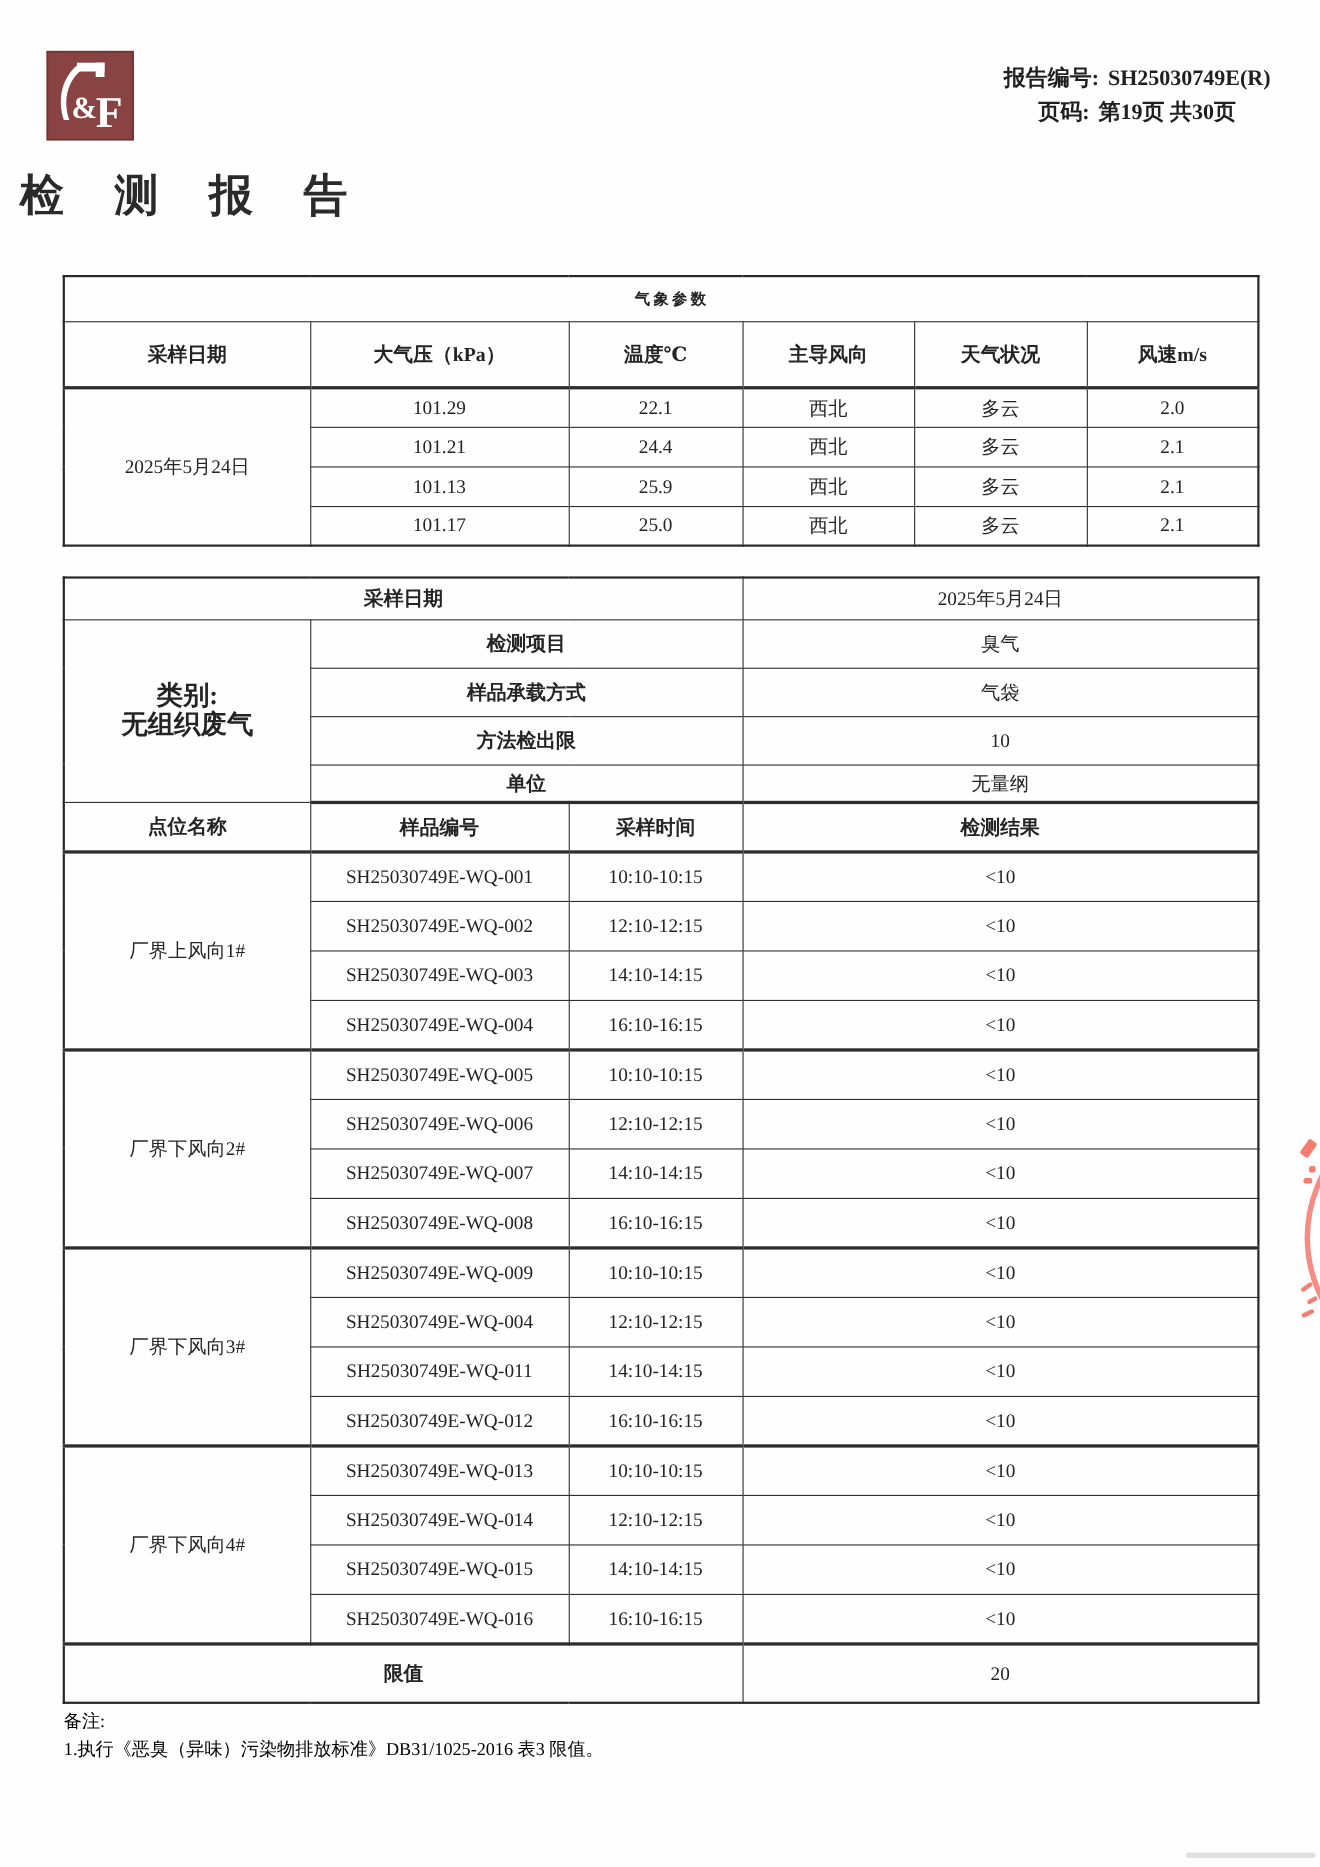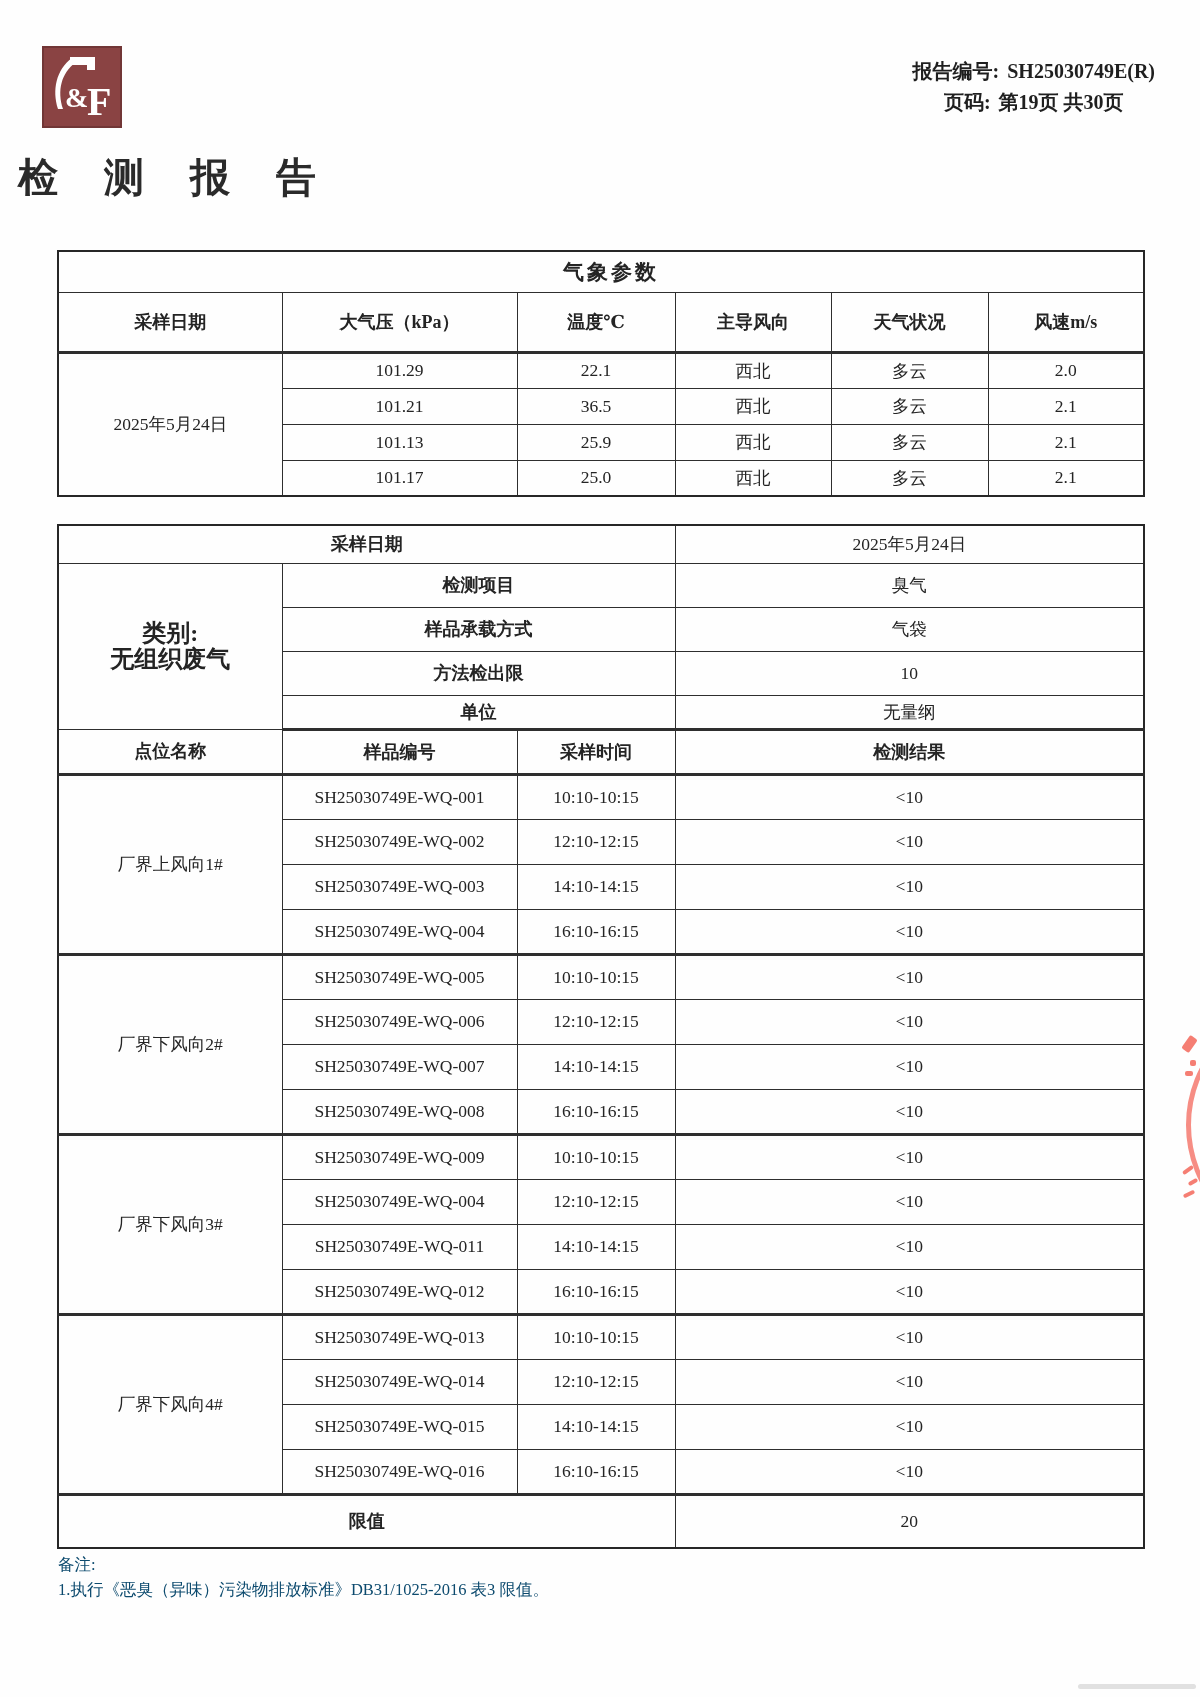--- a/index.html
+++ b/index.html
@@ -21,36 +21,36 @@
     font-size:40px;font-weight:bold;letter-spacing:18px;padding-left:18px;box-sizing:border-box;color:#2a2a2a;}
   
   table{border-collapse:collapse;table-layout:fixed;background:transparent;}
   .t1,.t2{position:absolute;left:57px;width:1086px;border:2.5px solid #272727;}
   .t1{top:250px;}
   .t2{top:524px;}
   td{border:1.5px solid #2e2e2e;text-align:center;vertical-align:middle;
      font-size:17.5px;padding:2px 4px;overflow:hidden;color:#242424;}
   td.bb3{border-bottom-width:3px;}
   td.bt3{border-top-width:3px;}
-  .t1-title{font-size:21px;font-weight:bold;letter-spacing:3px;padding-left:24px;}
+  .t1-title{font-size:14px;font-weight:bold;letter-spacing:3px;padding-left:24px;}
   .r-t1title{height:41px;}
   .r-t1hdr{height:60px;}
   .r-t1data{height:36px;}
   .hdr td{font-weight:bold;font-size:18px;}
   .r-infoA{height:38px;}
   .r-info{height:44px;}
   .r-unit{height:34px;margin-top:40px;}
   .r-hdr{height:45px;}
   .r-sample{height:45px;}
   .r-limit{height:54px;}
   td.lbl{font-weight:bold;font-size:18px;}
   .cat-cell{font-weight:bold;font-size:24px;line-height:26px;}
   .id-cell{font-weight:normal;font-size:17.5px;}
   
-  .notes{position:absolute;left:58px;top:1552px;font-size:16.5px;line-height:25px;color:#0c4a6e;}
+  .notes{position:absolute;left:58px;top:1552px;font-size:16.5px;line-height:25px;color:#000000;}
   
   .seal-circle{position:absolute;left:1186px;top:1000px;width:240px;height:240px;
     border:5px solid rgba(243,103,91,0.75);border-radius:50%;}
   .seal-mark{position:absolute;background:rgba(243,103,91,0.85);border-radius:2px;}
   .m1{left:1185px;top:1036px;width:9px;height:16px;transform:rotate(35deg);}
   .m2{left:1190px;top:1060px;width:6px;height:6px;}
   .m3{left:1185px;top:1071px;width:8px;height:5px;}
   .m4{left:1182px;top:1168px;width:12px;height:4px;transform:rotate(-35deg);}
   .m5{left:1188px;top:1180px;width:10px;height:4px;transform:rotate(-30deg);}
   .m6{left:1183px;top:1192px;width:12px;height:4px;transform:rotate(-25deg);}
@@ -107,21 +107,21 @@
     <tr class="r-t1data">
       <td rowspan="4">2025年5月24日</td>
       <td>101.29</td>
       <td>22.1</td>
       <td>西北</td>
       <td>多云</td>
       <td>2.0</td>
     </tr>
     <tr class="r-t1data">
       <td>101.21</td>
-      <td>36.5</td>
+      <td>24.4</td>
       <td>西北</td>
       <td>多云</td>
       <td>2.1</td>
     </tr>
     <tr class="r-t1data">
       <td>101.13</td>
       <td>25.9</td>
       <td>西北</td>
       <td>多云</td>
       <td>2.1</td>

